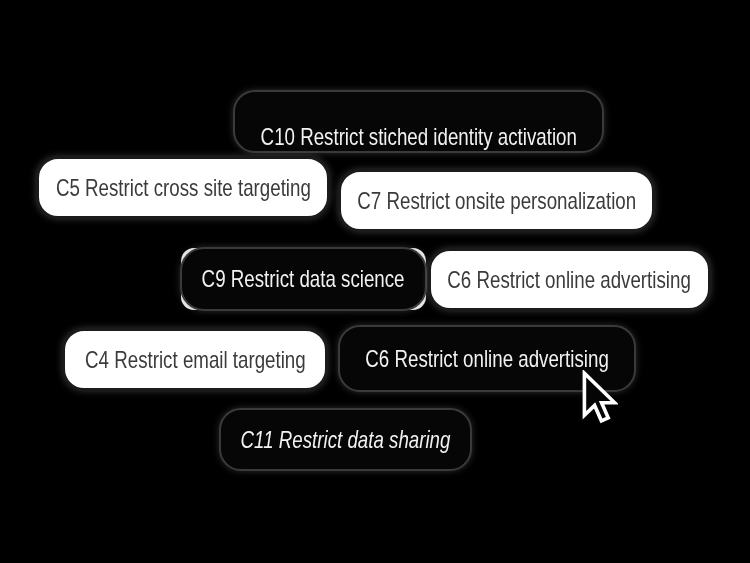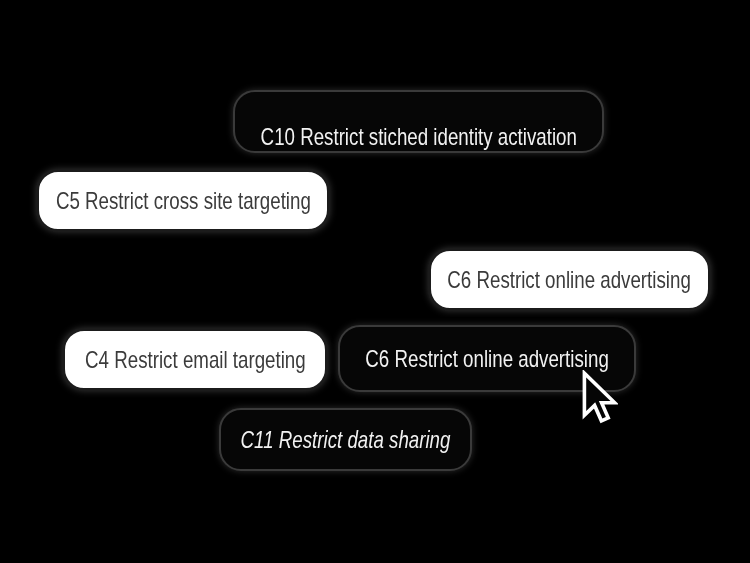--- a/index.html
+++ b/index.html
@@ -52,21 +52,21 @@
   }
   .chip-backdrop .chip {
     left: -1px; top: -1px;
     right: -1px; bottom: -1px;
     width: auto; height: auto;
     border-radius: 24px;
   }
 
   
   .p-c10 { left: 233px; top:  90px; width: 371px; height: 63px; align-items: flex-end; }
-  .p-c5  { left:  36px; top: 169px; width: 294px; height: 63px; }
+  .p-c5  { left:  36px; top: 156px; width: 294px; height: 63px; }
   .p-c7  { left: 338px; top: 169px; width: 317px; height: 63px; }
   .bd-c9 { left: 181px; top: 248px; width: 245px; height: 62px; }
   .p-c6l { left: 428px; top: 248px; width: 283px; height: 63px; }
   .p-c4  { left:  62px; top: 328px; width: 266px; height: 63px; }
   .p-c6d { left: 338px; top: 325px; width: 298px; height: 67px; }
   .p-c11 { left: 219px; top: 408px; width: 253px; height: 63px; font-style: italic; }
 
   .cursor {
     position: absolute;
     left: 578px;
@@ -82,21 +82,29 @@
 <div class="stage">
 
   <div class="chip chip--dark p-c10">
     <span class="txt">C10 Restrict stiched identity activation</span>
   </div>
 
   <div class="chip chip--light p-c5">
     <span class="txt">C5 Restrict cross site targeting</span>
   </div>
 
+  <div class="chip chip--light p-c7">
+    <span class="txt">C7 Restrict onsite personalization</span>
+  </div>
 
+  <div class="chip-backdrop bd-c9">
+    <div class="chip chip--dark">
+      <span class="txt">C9 Restrict data science</span>
+    </div>
+  </div>
 
   <div class="chip chip--light p-c6l">
     <span class="txt">C6 Restrict online advertising</span>
   </div>
 
   <div class="chip chip--light p-c4">
     <span class="txt">C4 Restrict email targeting</span>
   </div>
 
   <div class="chip chip--dark p-c6d">

